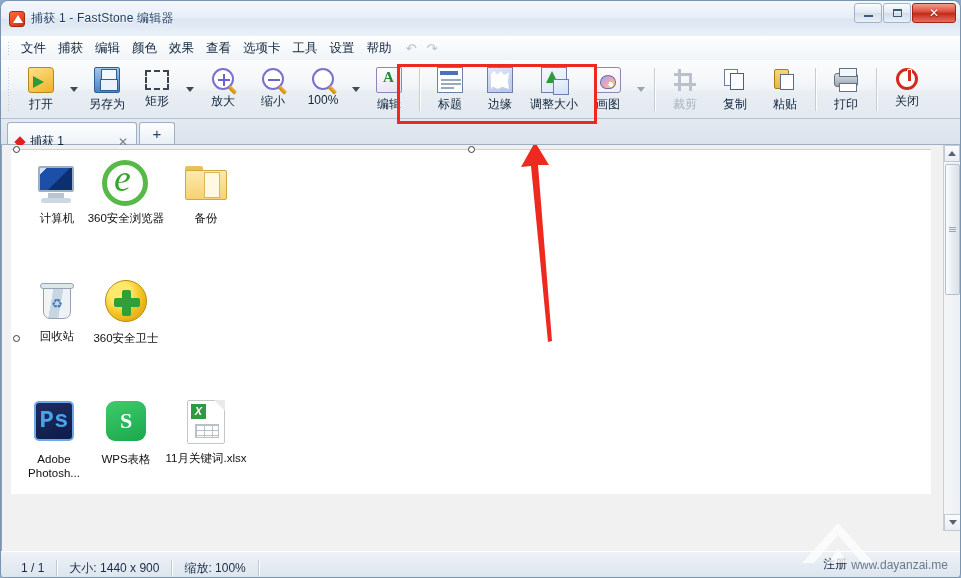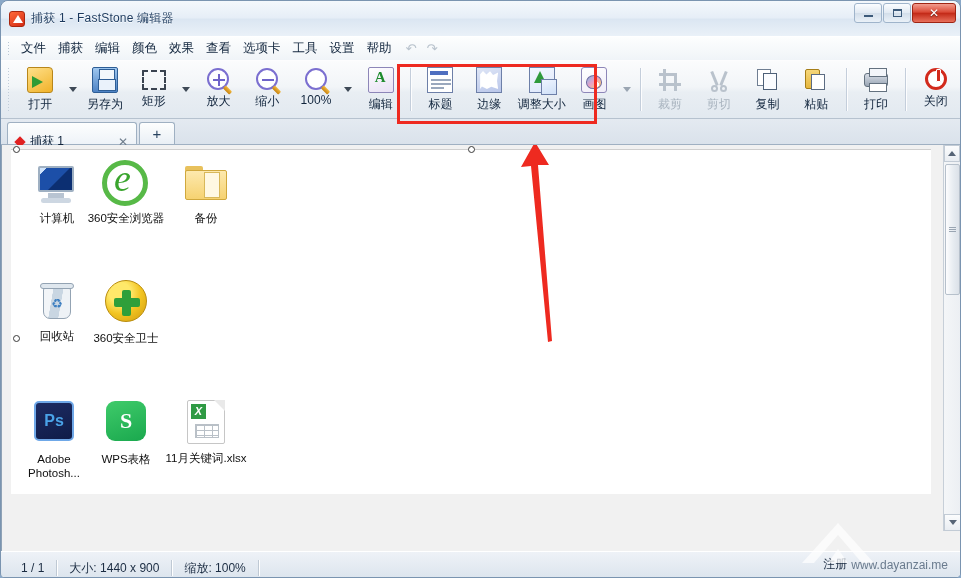--- a/index.html
+++ b/index.html
@@ -201,21 +201,21 @@
   .g-folder .body{position:absolute;left:3px;top:10px;width:42px;height:30px;background:linear-gradient(180deg,#fde9ae,#f6d271);border:1px solid #d0a83d;border-radius:2px;}
   .g-folder .inner{position:absolute;left:22px;top:12px;width:16px;height:26px;background:#fff8e2;border:1px solid #d8b85a;}
   .g-trash{ }
   .g-trash .can{position:absolute;left:10px;top:9px;width:28px;height:32px;border-radius:3px 3px 7px 7px;background:linear-gradient(100deg,#f2f5f8 0 30%,#c9d6e2 31% 62%,#eef2f6 63%);border:1px solid #93a3b3;}
   .g-trash .lid{position:absolute;left:7px;top:5px;width:34px;height:6px;border-radius:3px;background:#dfe7ee;border:1px solid #93a3b3;}
   .g-trash .rec{position:absolute;left:18px;top:18px;font-size:13px;color:#3d7fc1;}
   .g-360{width:42px;height:42px;margin:2px auto 0;border-radius:50%;background:radial-gradient(circle at 35% 30%,#ffe86a 0 28%,#f2c421 55%,#cf9a0d 100%);position:relative;border:1px solid #b98c0c;}
   .g-360::before{content:"";position:absolute;left:8px;top:17px;width:26px;height:9px;background:#2f9f3a;border-radius:2px;}
   .g-360::after{content:"";position:absolute;left:16px;top:9px;width:9px;height:26px;background:#2f9f3a;border-radius:2px;}
   .g-ps{width:40px;height:40px;margin:3px auto 0;border-radius:5px;background:linear-gradient(160deg,#1d2b62,#0f1c48);border:2px solid #6fa8e8;display:flex;align-items:center;justify-content:center;}
-  .g-ps span{color:#4aa3e8;font-size:16px;font-weight:bold;font-family:Liberation Sans, sans-serif;}
+  .g-ps span{color:#4aa3e8;font-size:24px;font-weight:bold;font-family:Liberation Mono, monospace;}
   .g-wps{width:40px;height:40px;margin:3px auto 0;border-radius:9px;background:linear-gradient(160deg,#3fcb6a,#1aa84e);display:flex;align-items:center;justify-content:center;}
   .g-wps span{color:#fff;font-size:22px;font-weight:bold;font-family:"Liberation Serif",serif;}
   .g-xlsx{width:38px;height:44px;margin:2px auto 0;position:relative;background:#fff;border:1px solid #c6c6c6;border-radius:2px;}
   .g-xlsx::after{content:"";position:absolute;right:-1px;top:-1px;border-left:11px solid transparent;border-top:11px solid #e9e9e9;}
   .g-xlsx .x{position:absolute;left:3px;top:3px;width:15px;height:15px;background:#2f9a44;color:#fff;font-size:11px;font-weight:bold;display:flex;align-items:center;justify-content:center;}
   .g-xlsx .grid{position:absolute;left:7px;top:23px;width:24px;height:14px;background:
      linear-gradient(#b9c0c7 1px,transparent 1px) 0 0/100% 5px,
      linear-gradient(90deg,#b9c0c7 1px,transparent 1px) 0 0/8px 100%;
      border:1px solid #b9c0c7;}
   
@@ -390,29 +390,20 @@
     <div class="tbtn disabled">
       <div class="ticon ic-crop">
         <i style="left:6px;top:2px;width:3px;height:22px"></i>
         <i style="left:2px;top:16px;width:22px;height:3px"></i>
         <i style="left:17px;top:6px;width:3px;height:18px"></i>
         <i style="left:2px;top:6px;width:18px;height:3px"></i>
       </div>
       <div class="lbl">裁剪</div>
     </div>
 
-    <div class="tbtn disabled">
-      <div class="ticon ic-cut">
-        <i class="b1" style="left:7px;top:4px;transform:rotate(-22deg)"></i>
-        <i class="b2" style="left:16px;top:4px;transform:rotate(22deg)"></i>
-        <i style="position:absolute;left:5px;top:18px;width:7px;height:7px;border:2px solid #b9c2cc;border-radius:50%"></i>
-        <i style="position:absolute;left:14px;top:18px;width:7px;height:7px;border:2px solid #b9c2cc;border-radius:50%"></i>
-      </div>
-      <div class="lbl">剪切</div>
-    </div>
 
     <div class="tbtn">
       <div class="ticon ic-copy">
           <i class="s1"></i>
           <i class="s2"></i>
         </div>
       <div class="lbl">复制</div>
     </div>
 
     <div class="tbtn">

